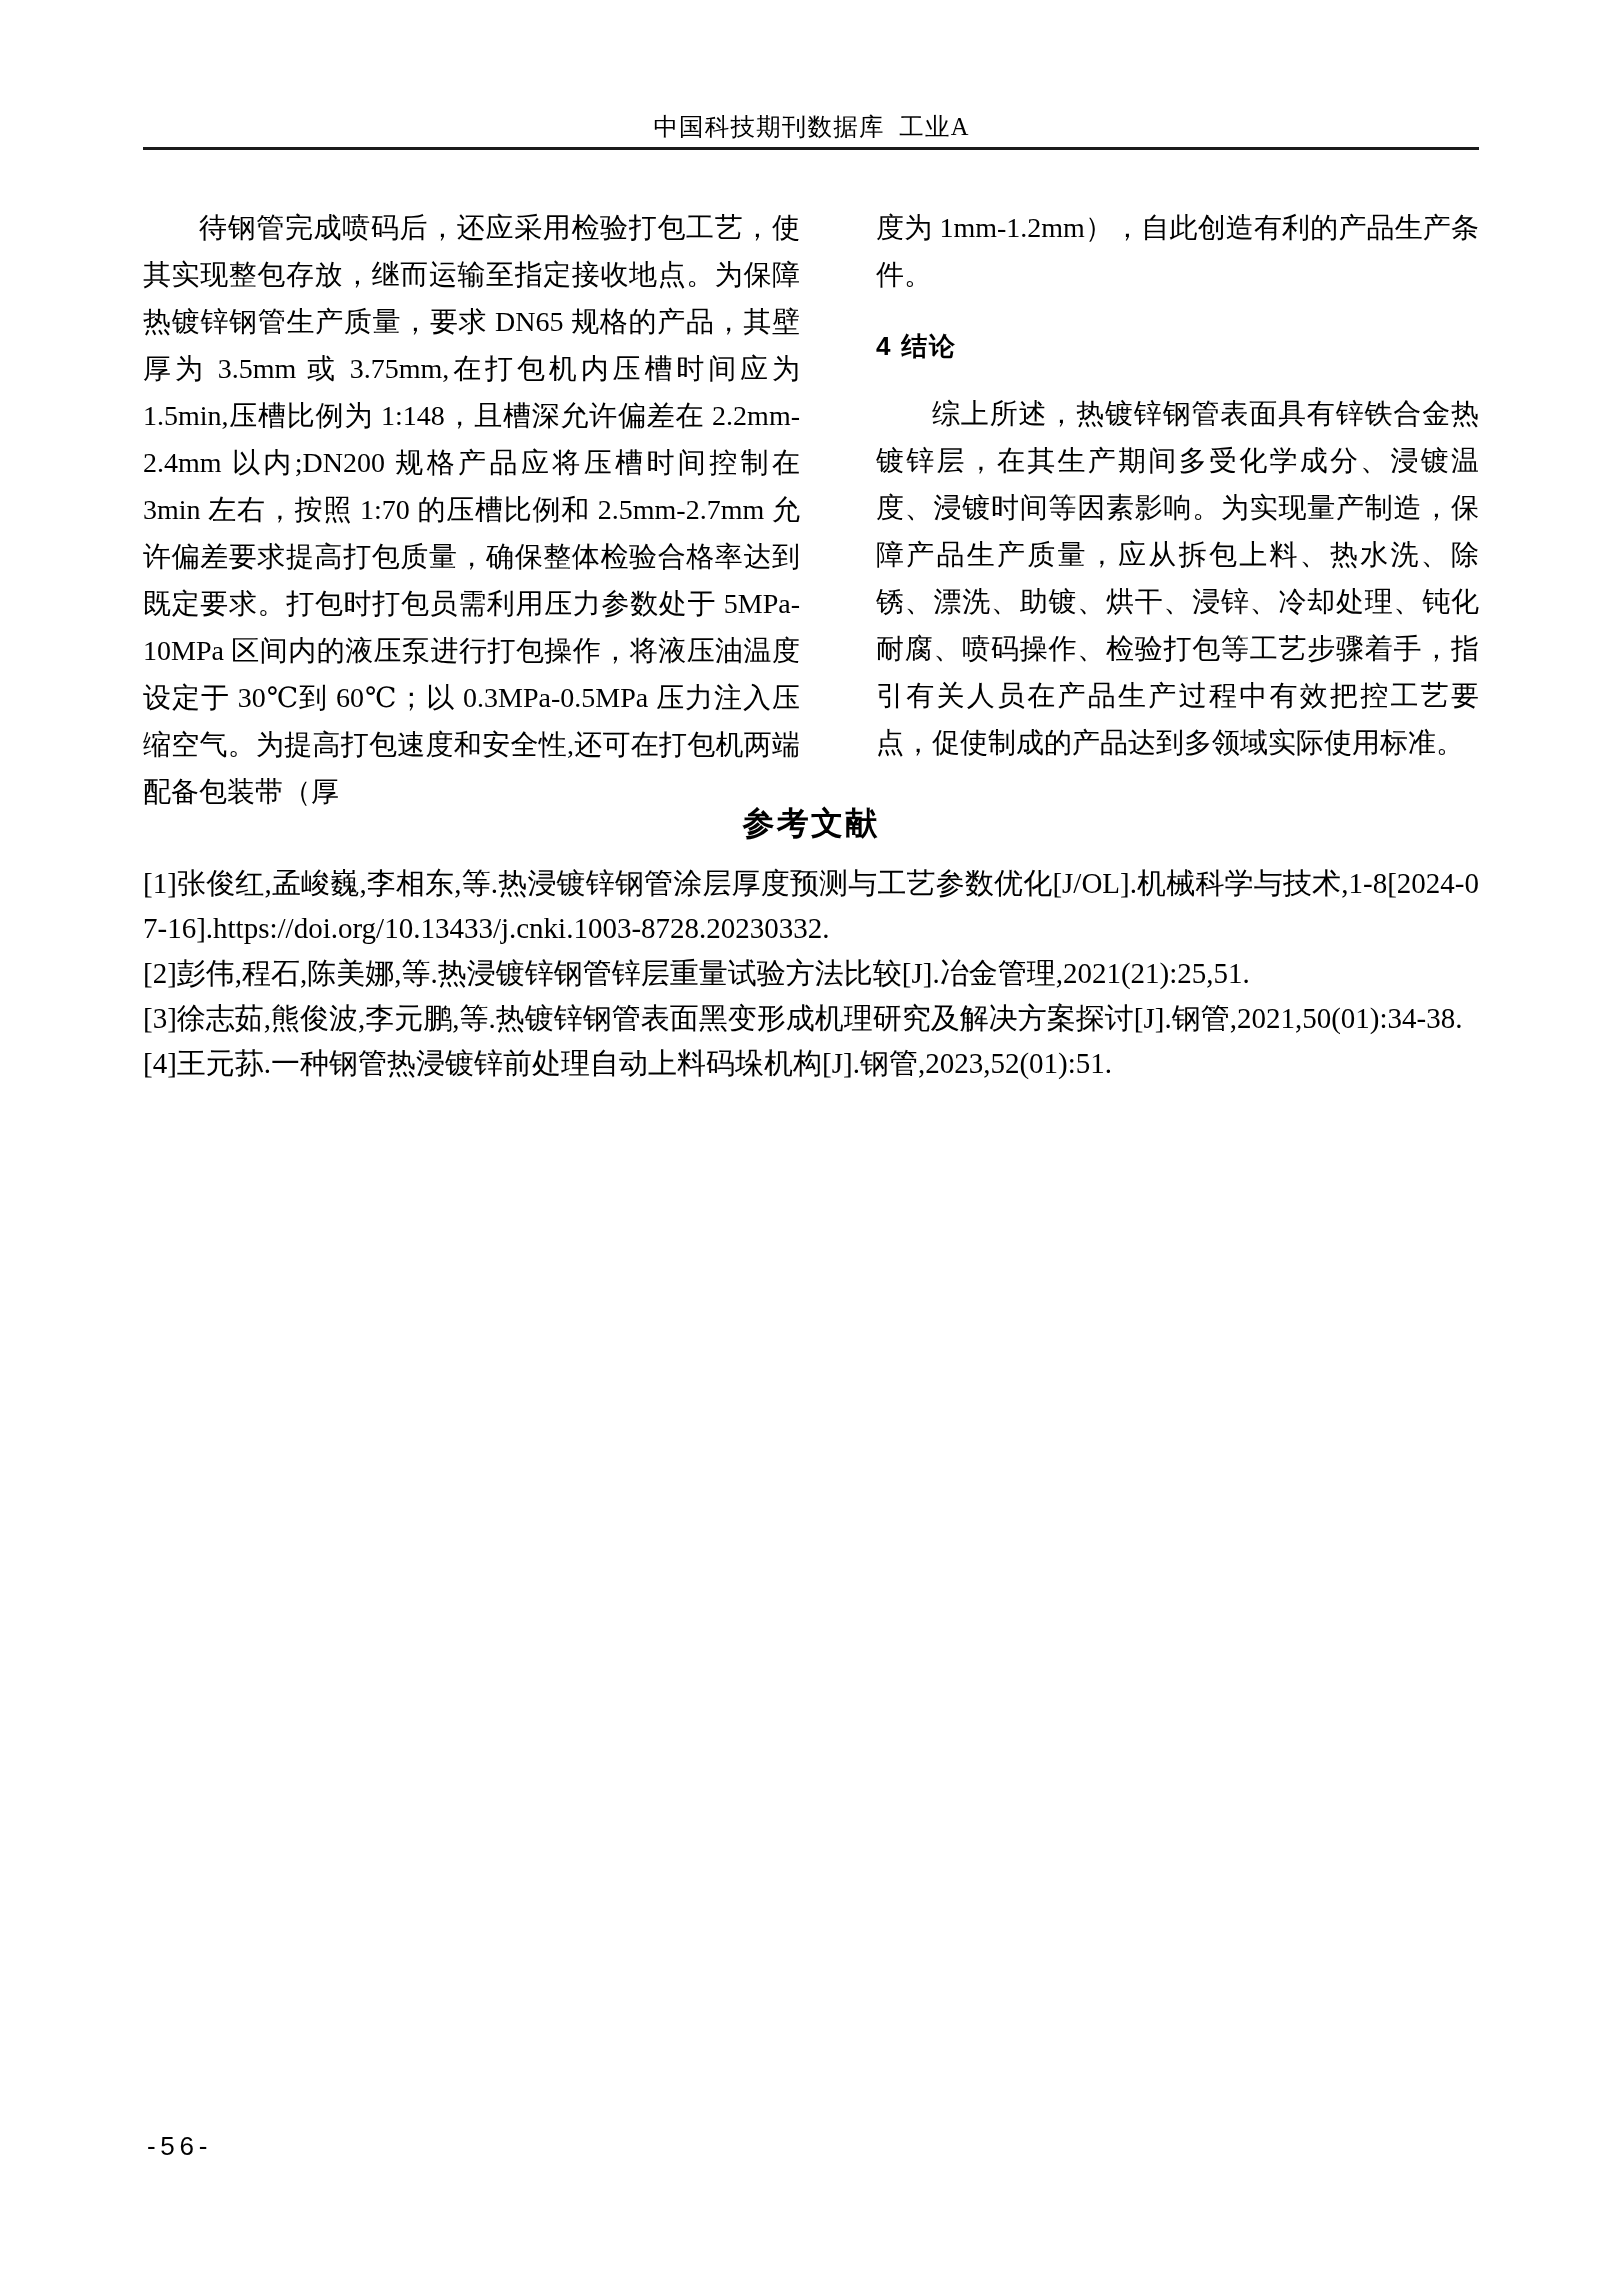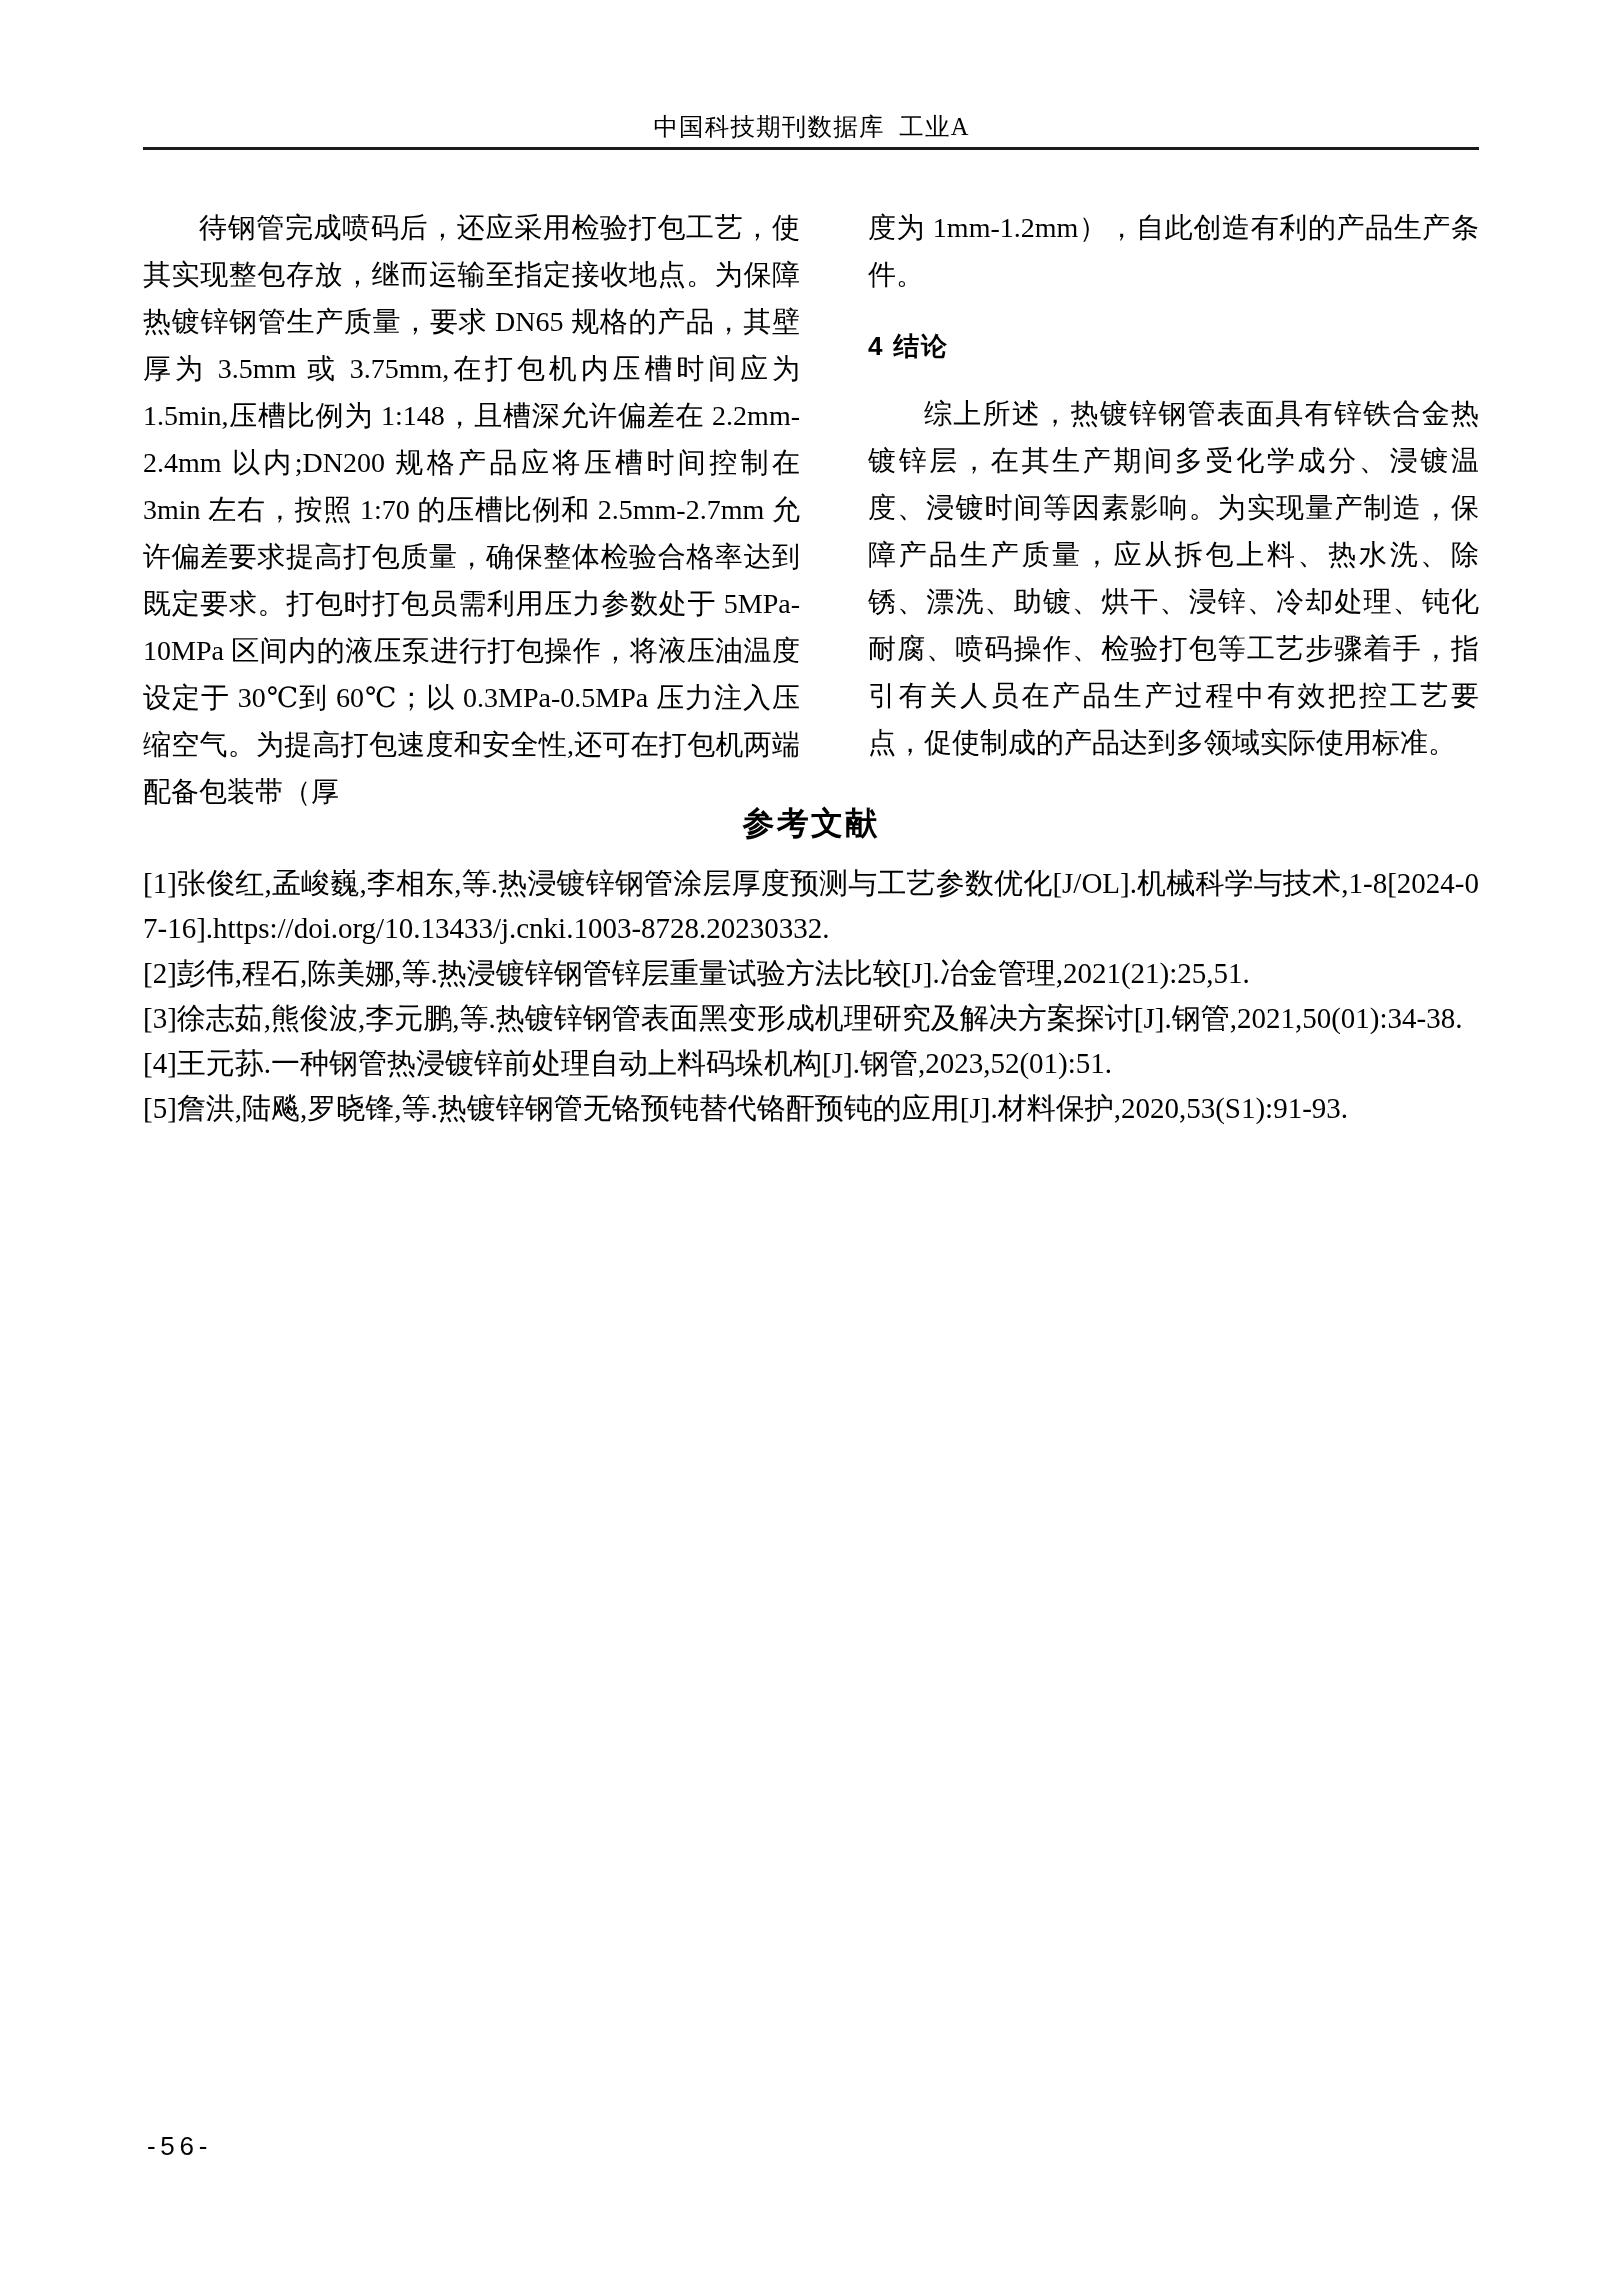--- a/index.html
+++ b/index.html
@@ -32,21 +32,21 @@
     height: 2.9px;
     background: #1b1b1b;
   }
   
   .columns {
     position: absolute;
     top: 204px;
     left: 143px;
     width: 1336px;
     display: flex;
-    gap: 28px;
+    gap: 36px;
   }
   .col { 
     font-size: 28px;
     line-height: 47px;
     text-align: justify;
     text-justify: inter-ideograph;
   }
   .col-left  { flex: 0 0 657px; }
   .col-right { flex: 1 1 auto; margin-left: 40px; }
   .col p { margin: 0; }
@@ -118,19 +118,18 @@
 
   </div>
 
   <div class="references">
     <h3 class="references-heading">参考文献</h3>
 
     <p class="reference-item">[1]张俊红,孟峻巍,李相东,等.热浸镀锌钢管涂层厚度预测与工艺参数优化[J/OL].机械科学与技术,1-8[2024-07-16].https://doi.org/10.13433/j.cnki.1003-8728.20230332.</p>
     <p class="reference-item">[2]彭伟,程石,陈美娜,等.热浸镀锌钢管锌层重量试验方法比较[J].冶金管理,2021(21):25,51.</p>
     <p class="reference-item">[3]徐志茹,熊俊波,李元鹏,等.热镀锌钢管表面黑变形成机理研究及解决方案探讨[J].钢管,2021,50(01):34-38.</p>
     <p class="reference-item">[4]王元荪.一种钢管热浸镀锌前处理自动上料码垛机构[J].钢管,2023,52(01):51.</p>
-    <p class="reference-item">[5]詹洪,陆飚,罗晓锋,等.热镀锌钢管无铬预钝替代铬酐预钝的应用[J].材料保护,2020,53(S1):91-93.</p>
   </div>
 
   <div class="page-number">-56-</div>
 
 </div>
 
 
 </body></html>

